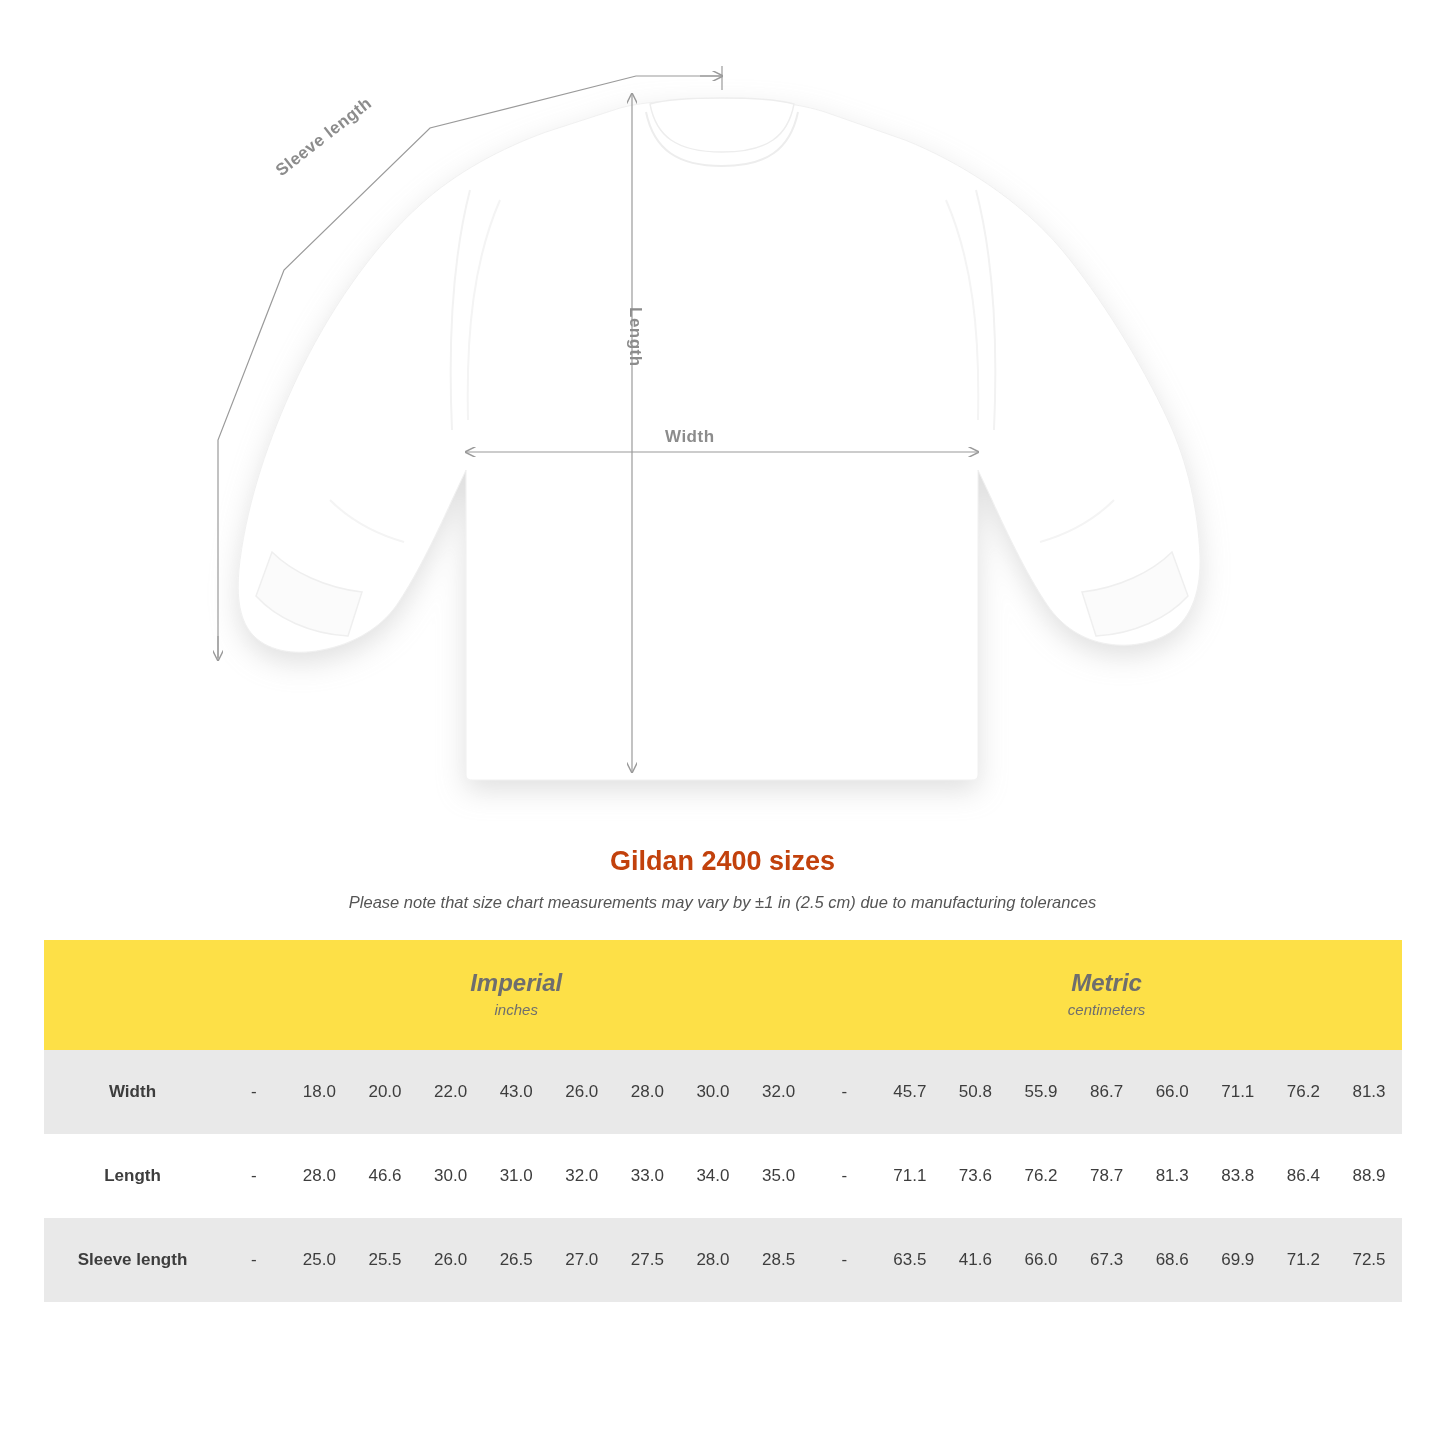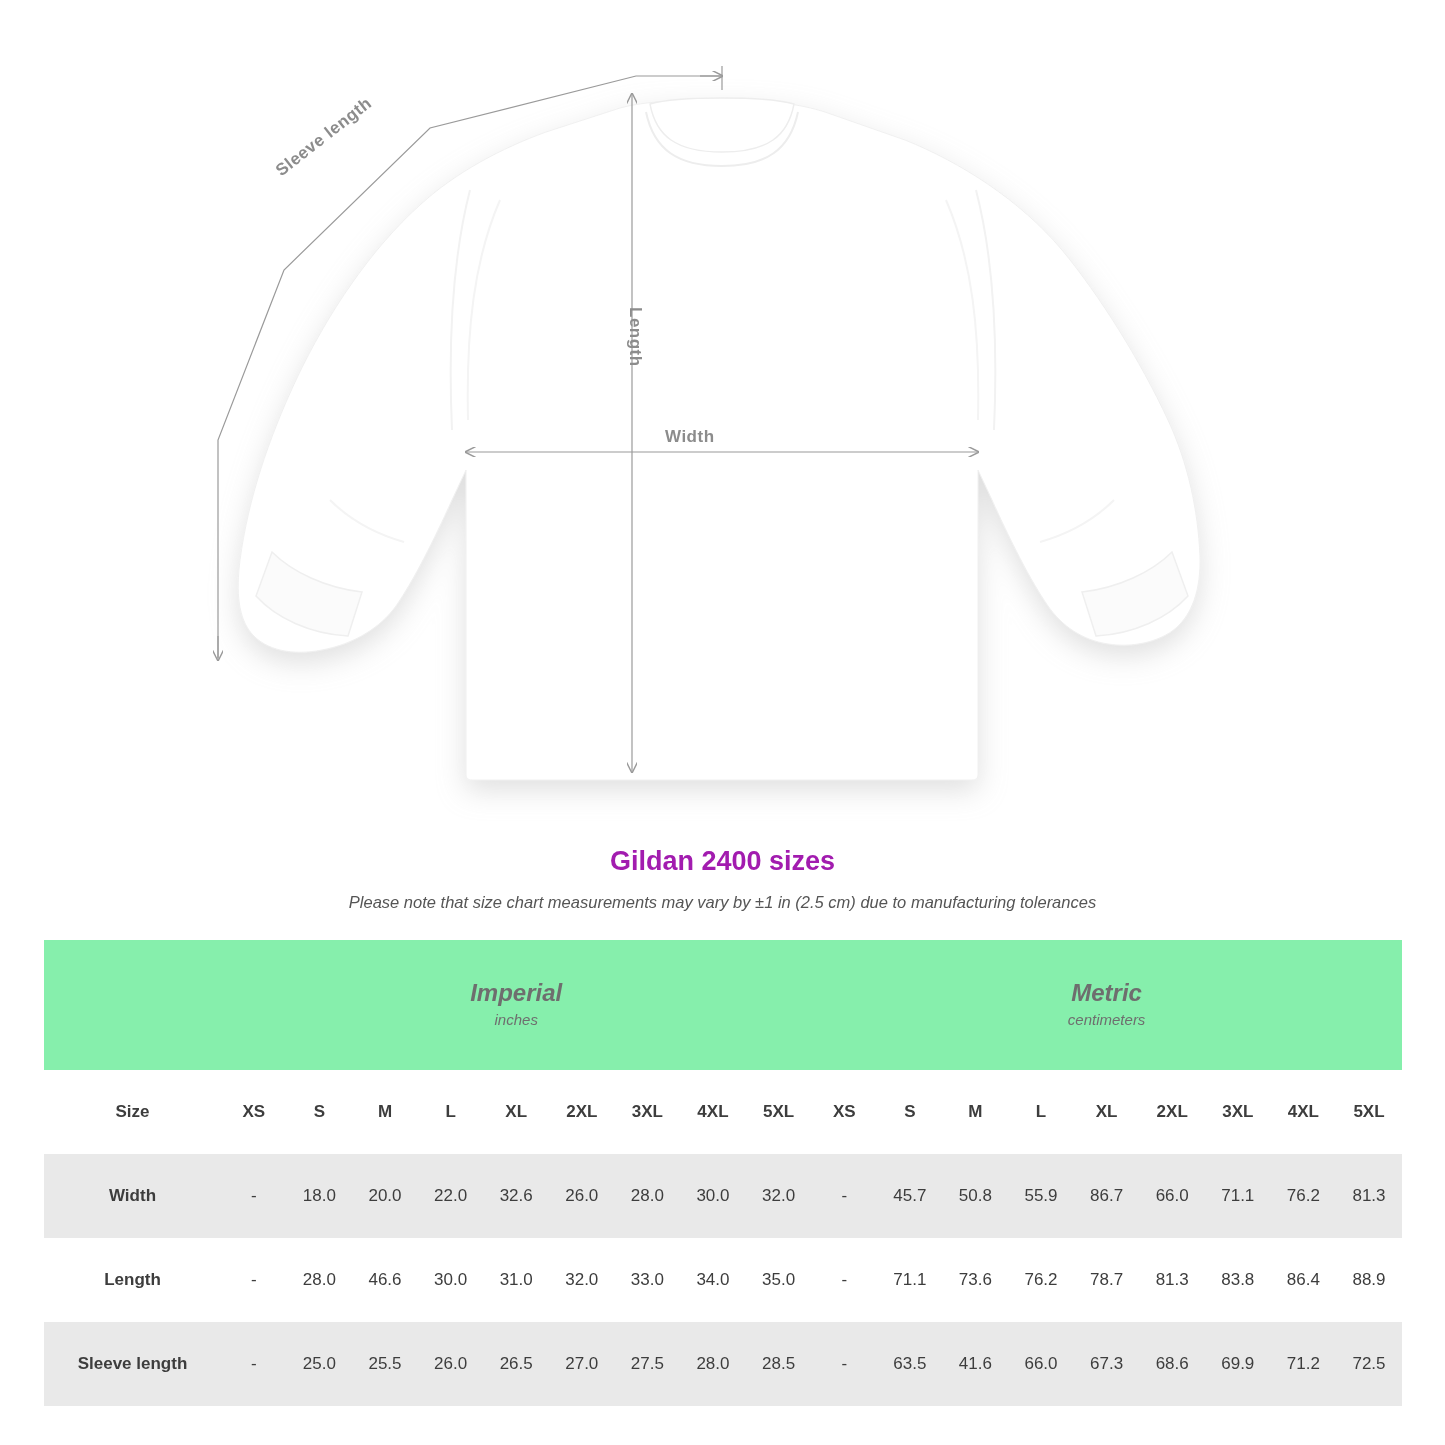--- a/index.html
+++ b/index.html
@@ -58,21 +58,21 @@
   }
 
   
   .title-block {
     text-align: center;
     margin-top: 14px;
   }
   .chart-title {
     font-size: 27px;
     font-weight: bold;
-    color: #a21caf;
+    color: #c2410c;
     margin: 16px;
   }
   .chart-note {
     font-size: 16.5px;
     font-style: italic;
     color: #555555;
     margin: 16px 0 4px 0;
   }
 
   
@@ -84,22 +84,22 @@
     border-collapse: collapse;
     width: 100%;
     table-layout: fixed;
   }
   table.size-table td, table.size-table th {
     padding: 0;
     text-align: center;
     vertical-align: middle;
   }
   .unit-row td {
-    background: #86efac;
-    height: 130px;
+    background: #fde047;
+    height: 110px;
   }
   .unit-name {
     font-size: 24px;
     font-style: italic;
     font-weight: bold;
     color: #6e6e6e;
     line-height: 1.25;
   }
   .unit-sub {
     font-size: 15px;
@@ -255,49 +255,28 @@
           <td colspan="9">
             <div class="unit-name">Imperial</div>
             <div class="unit-sub">inches</div>
           </td>
           <td colspan="9">
             <div class="unit-name">Metric</div>
             <div class="unit-sub">centimeters</div>
           </td>
         </tr>
 
-        <tr class="header-row">
-          <td class="rowlabel">Size</td>
-          <td>XS</td>
-          <td>S</td>
-          <td>M</td>
-          <td>L</td>
-          <td>XL</td>
-          <td>2XL</td>
-          <td>3XL</td>
-          <td>4XL</td>
-          <td>5XL</td>
-          <td>XS</td>
-          <td>S</td>
-          <td>M</td>
-          <td>L</td>
-          <td>XL</td>
-          <td>2XL</td>
-          <td>3XL</td>
-          <td>4XL</td>
-          <td>5XL</td>
-        </tr>
 
         <tr class="data-row alt">
           <td class="rowlabel">Width</td>
           <td>-</td>
           <td>18.0</td>
           <td>20.0</td>
           <td>22.0</td>
-          <td>32.6</td>
+          <td>43.0</td>
           <td>26.0</td>
           <td>28.0</td>
           <td>30.0</td>
           <td>32.0</td>
           <td>-</td>
           <td>45.7</td>
           <td>50.8</td>
           <td>55.9</td>
           <td>86.7</td>
           <td>66.0</td>

